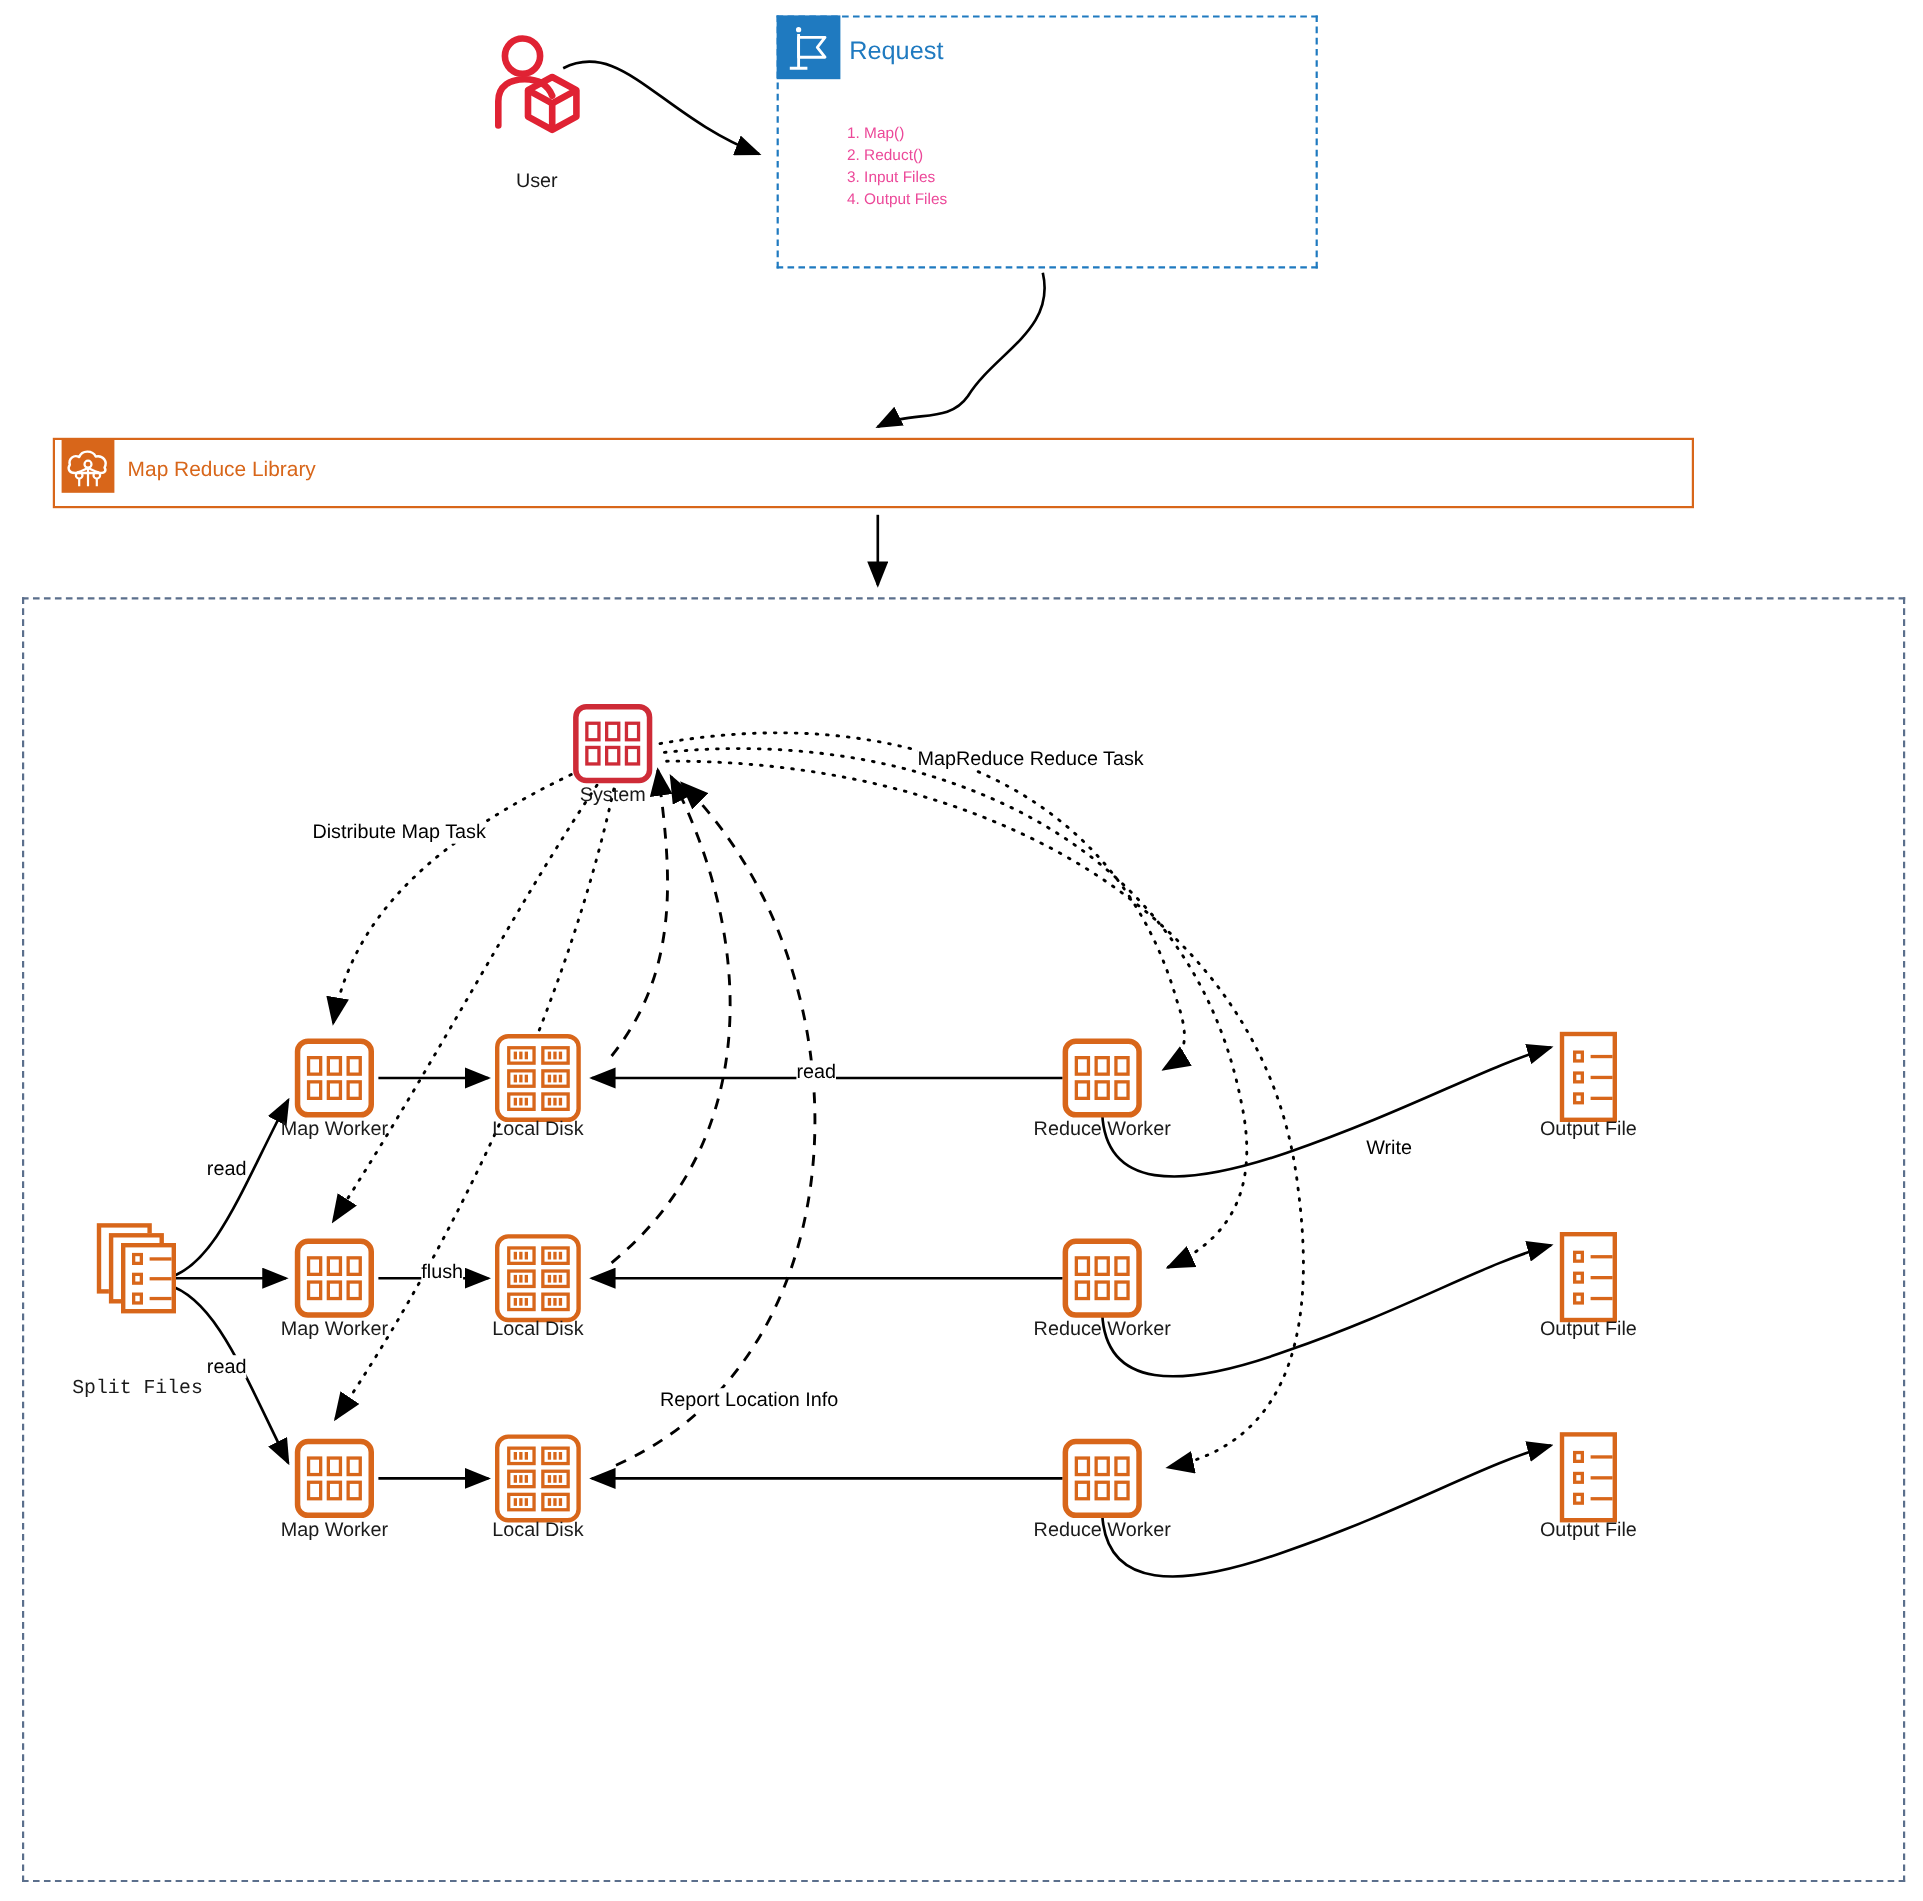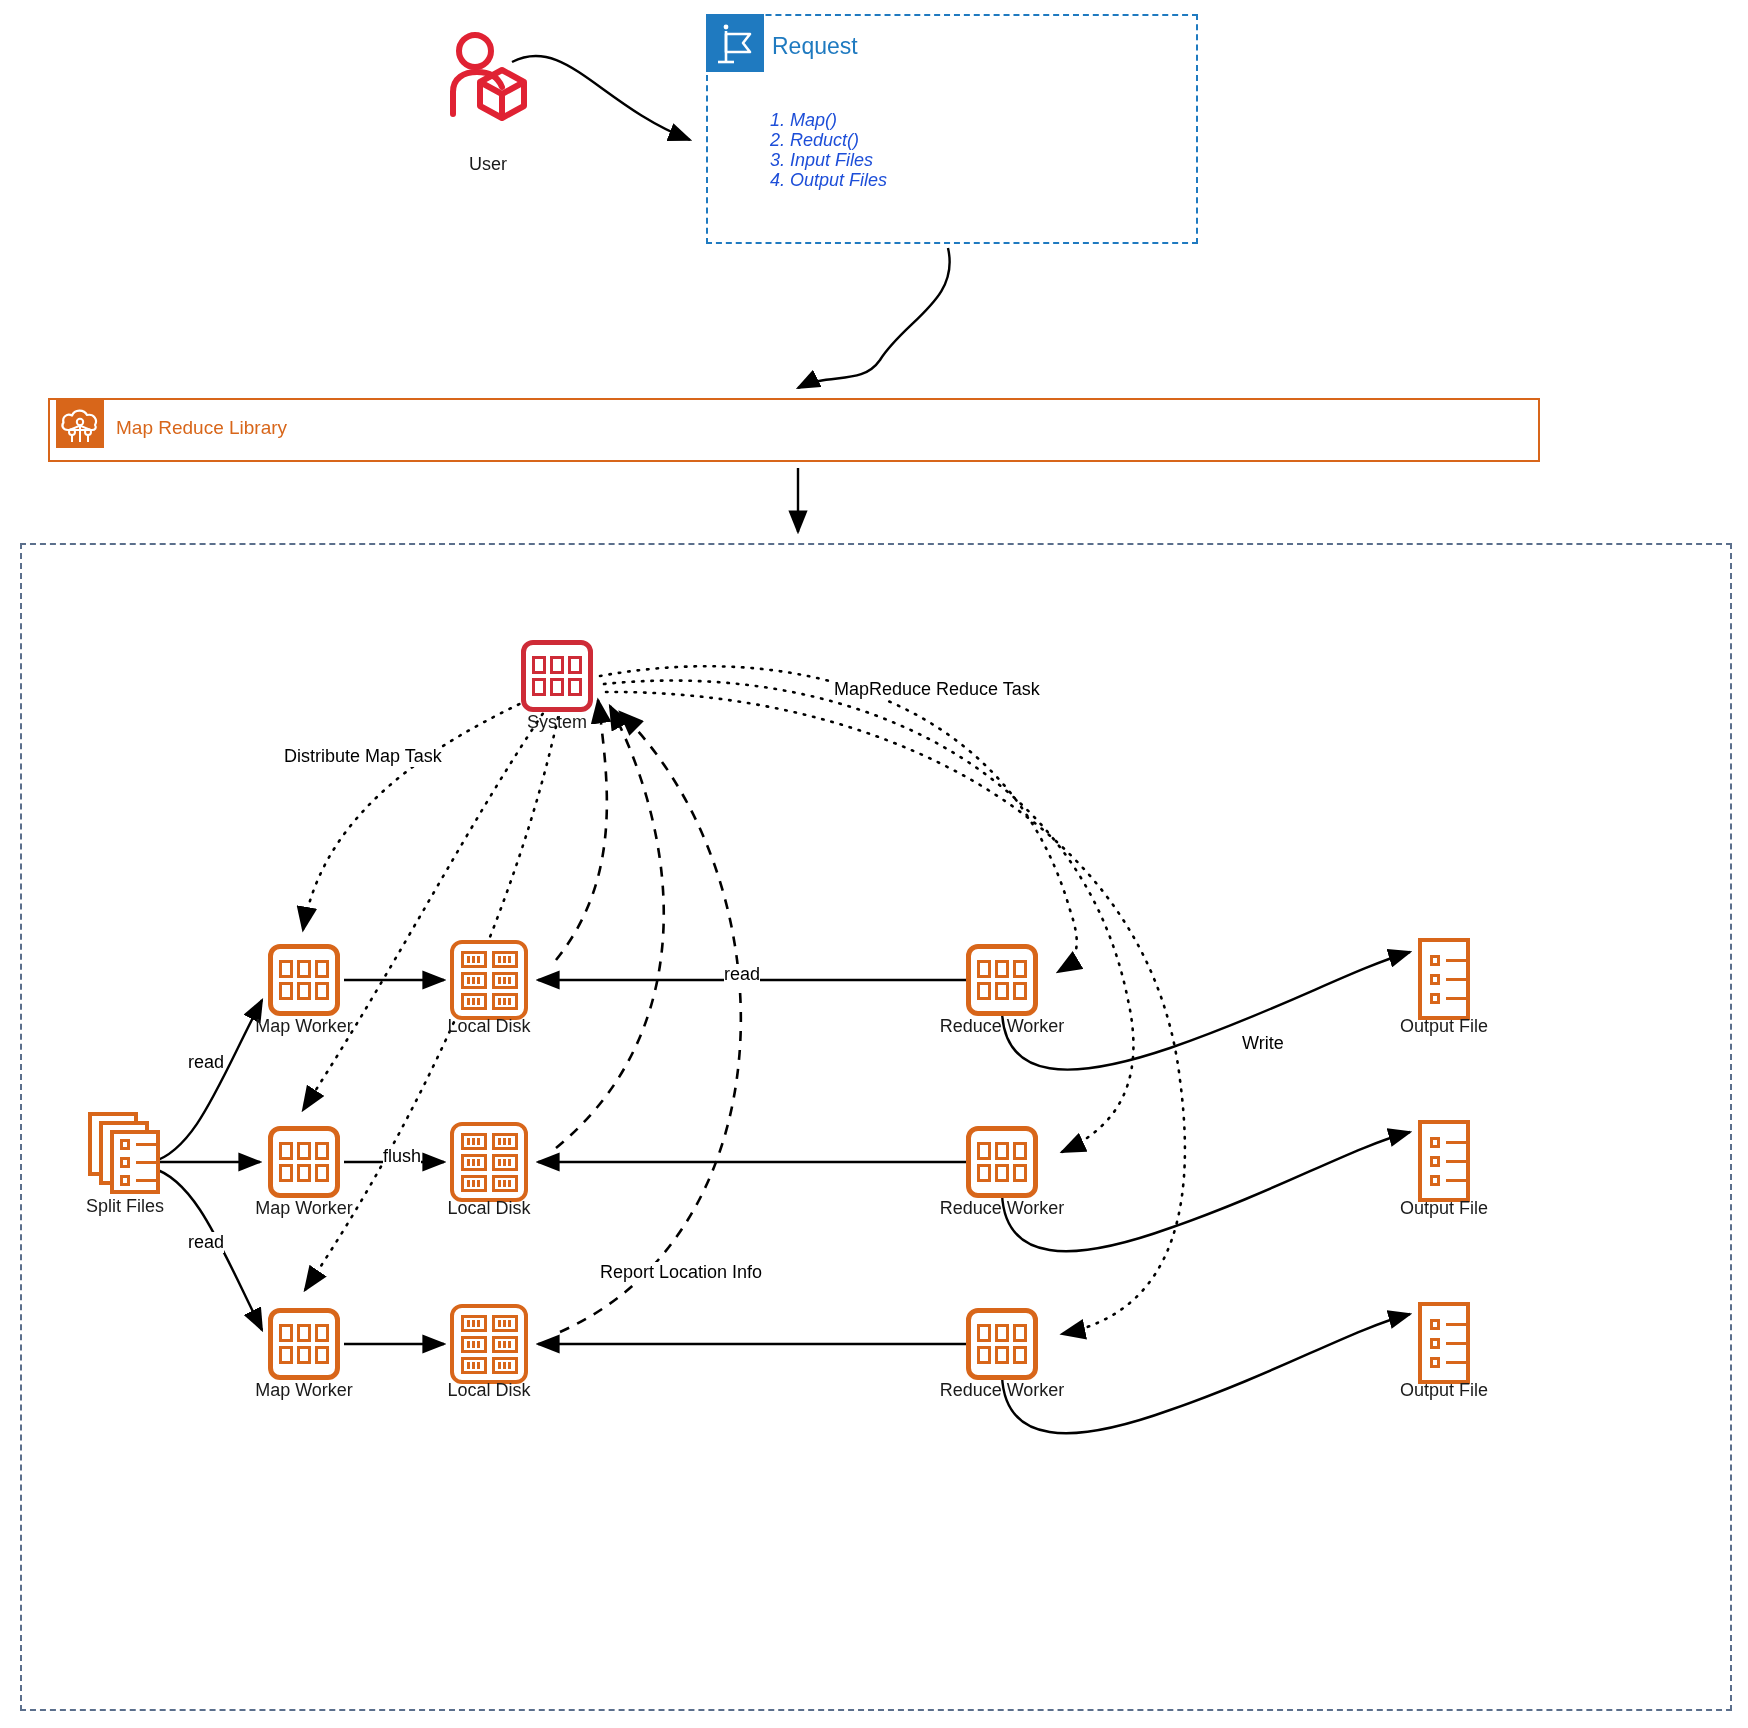--- a/index.html
+++ b/index.html
@@ -67,25 +67,24 @@
     left: 772px;
     top: 33px;
     font-size: 23px;
     color: #1f7ac0;
     font-family: "Liberation Sans", sans-serif;
   }
   #request-list {
     position: absolute;
     left: 770px;
     top: 110px;
-    font-size: 18px;
-    color: #1d4ed8;
+    font-size: 14px;
+    color: #ec4899;
     line-height: 20px;
     font-family: "Liberation Sans", sans-serif;
-    font-style: italic;
   }
   #request-list div { padding: 0; margin: 0; }
 
   
   #library-box {
     position: absolute;
     left: 48px;
     top: 398px;
     width: 1492px;
     height: 64px;
@@ -322,21 +321,21 @@
       <div class="file-row">
         <div class="file-box"></div>
           <div class="file-line" style="width:22px;"></div>
       </div>
       <div class="file-row">
         <div class="file-box"></div>
           <div class="file-line" style="width:22px;"></div>
       </div>
     </div>
   </div>
-  <div class="node-label" style="left:55px; top:1196px; width:140px;">Split Files</div>
+  <div class="node-label" style="left:55px; top:1252px; width:140px;font-family:Liberation Mono, monospace;">Split Files</div>
 
   <div class="node grid-icon" style="left:268px; top:944px; width:72px; height:72px; border:5px solid #d8661a;">
     <div class="grid-row">
         <div class="grid-cell" style="width:14px;height:18px;border:3px solid #d8661a;"></div>
         <div class="grid-cell" style="width:14px;height:18px;border:3px solid #d8661a;"></div>
         <div class="grid-cell" style="width:14px;height:18px;border:3px solid #d8661a;"></div>
       </div>
     <div class="grid-row">
         <div class="grid-cell" style="width:14px;height:18px;border:3px solid #d8661a;"></div>
         <div class="grid-cell" style="width:14px;height:18px;border:3px solid #d8661a;"></div>

